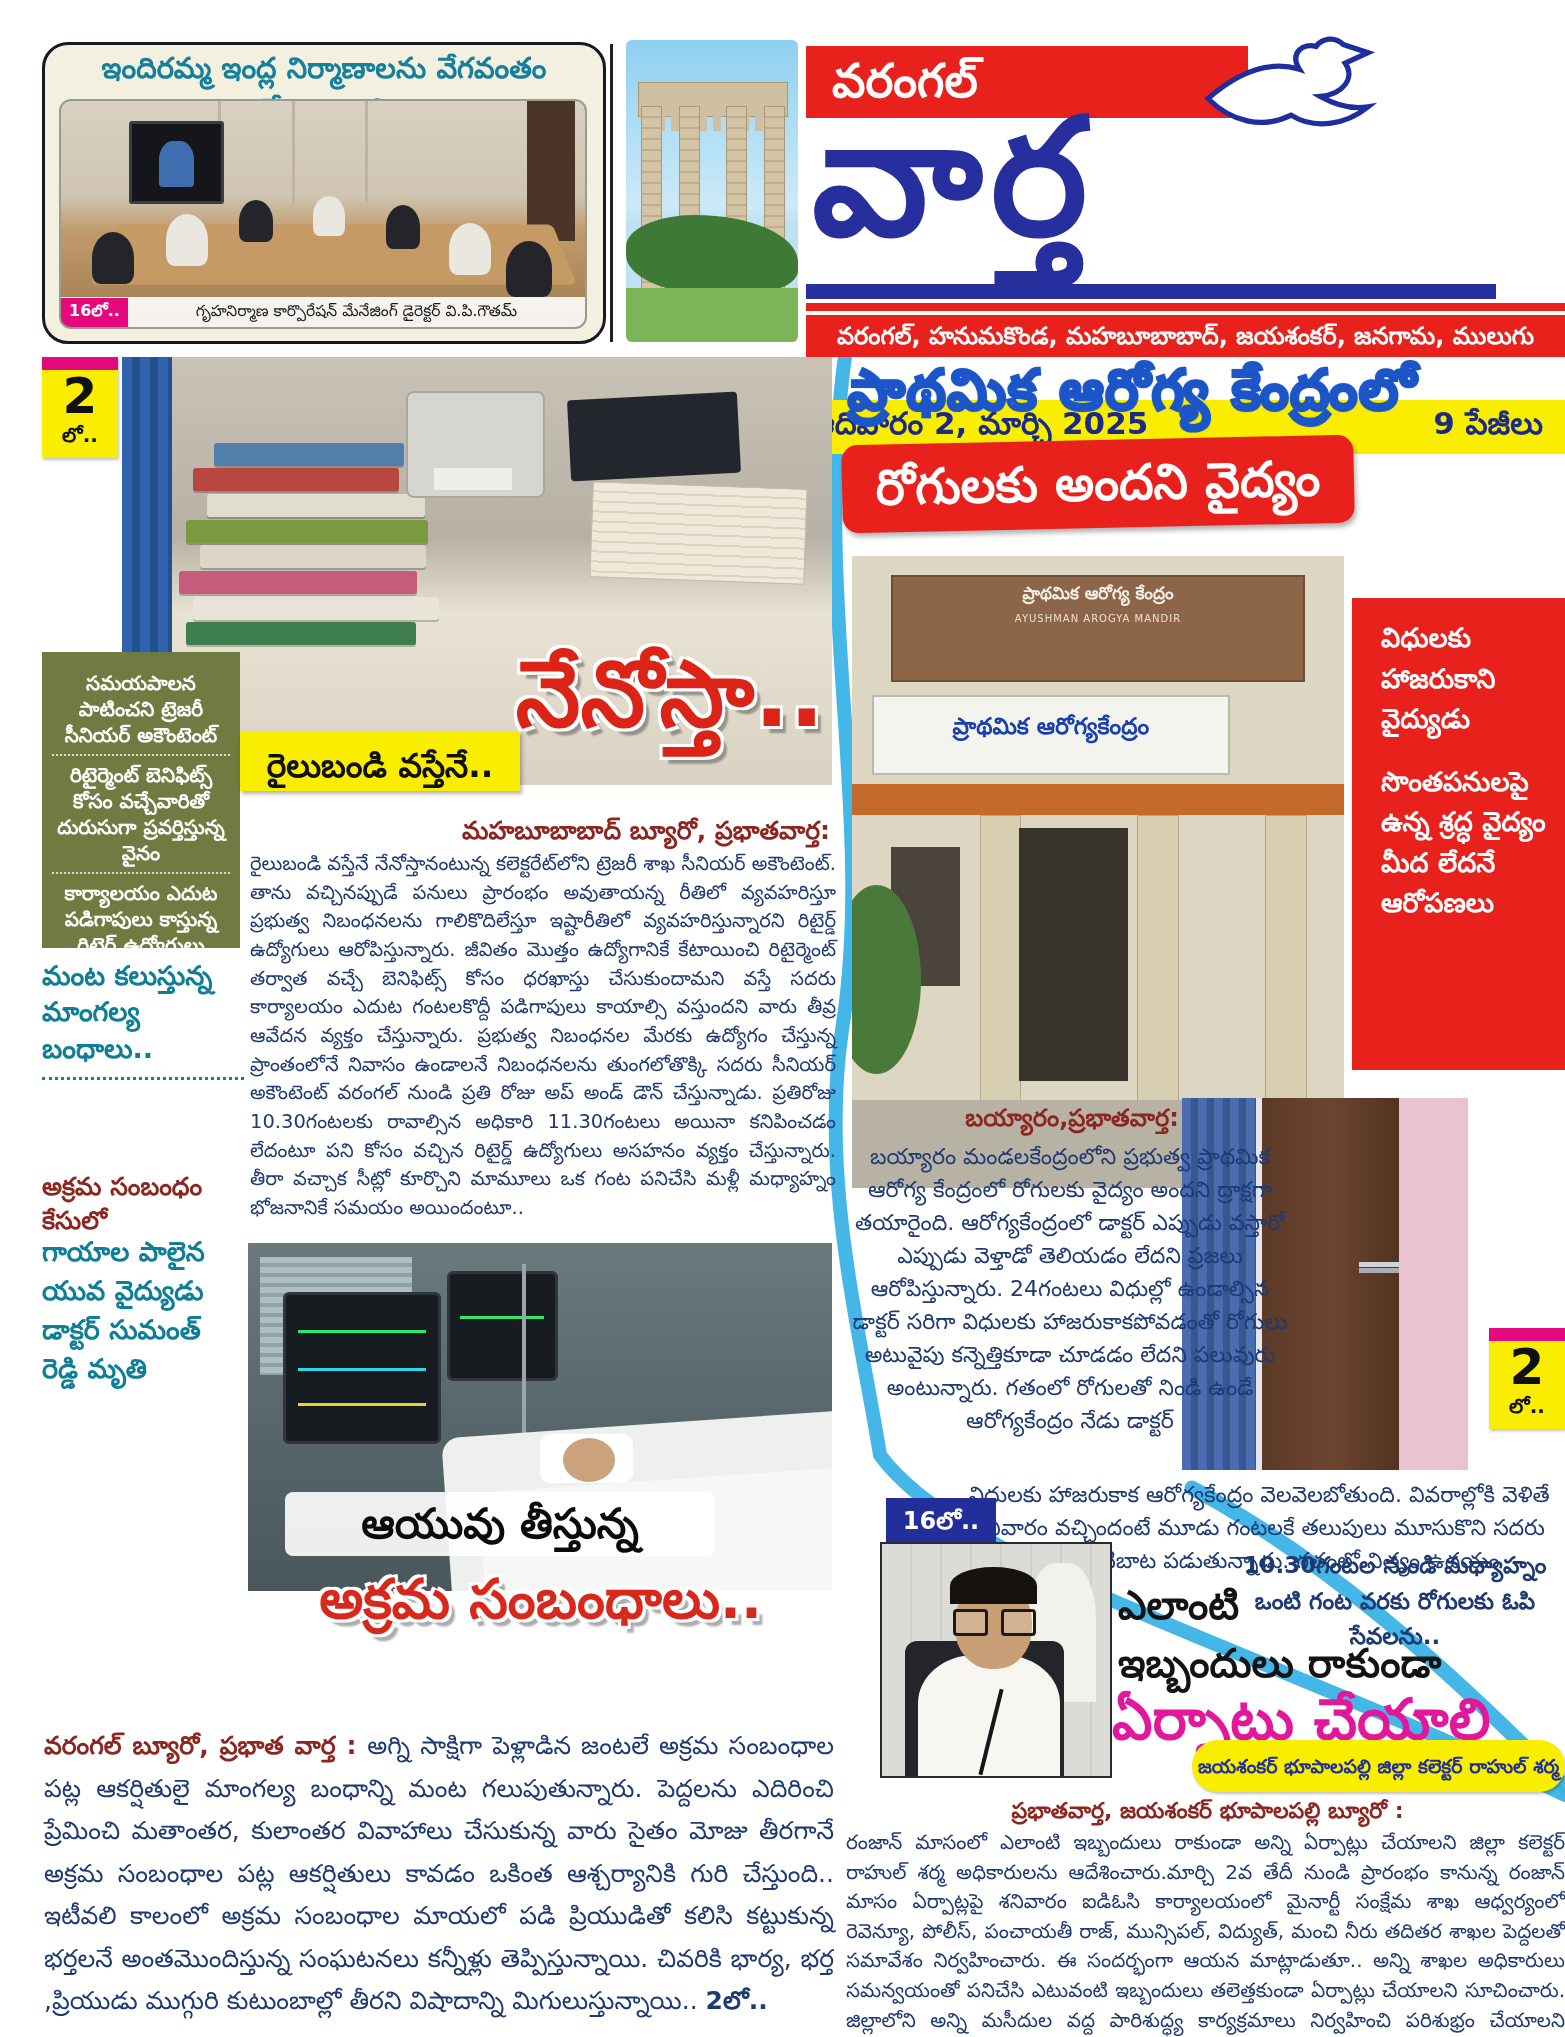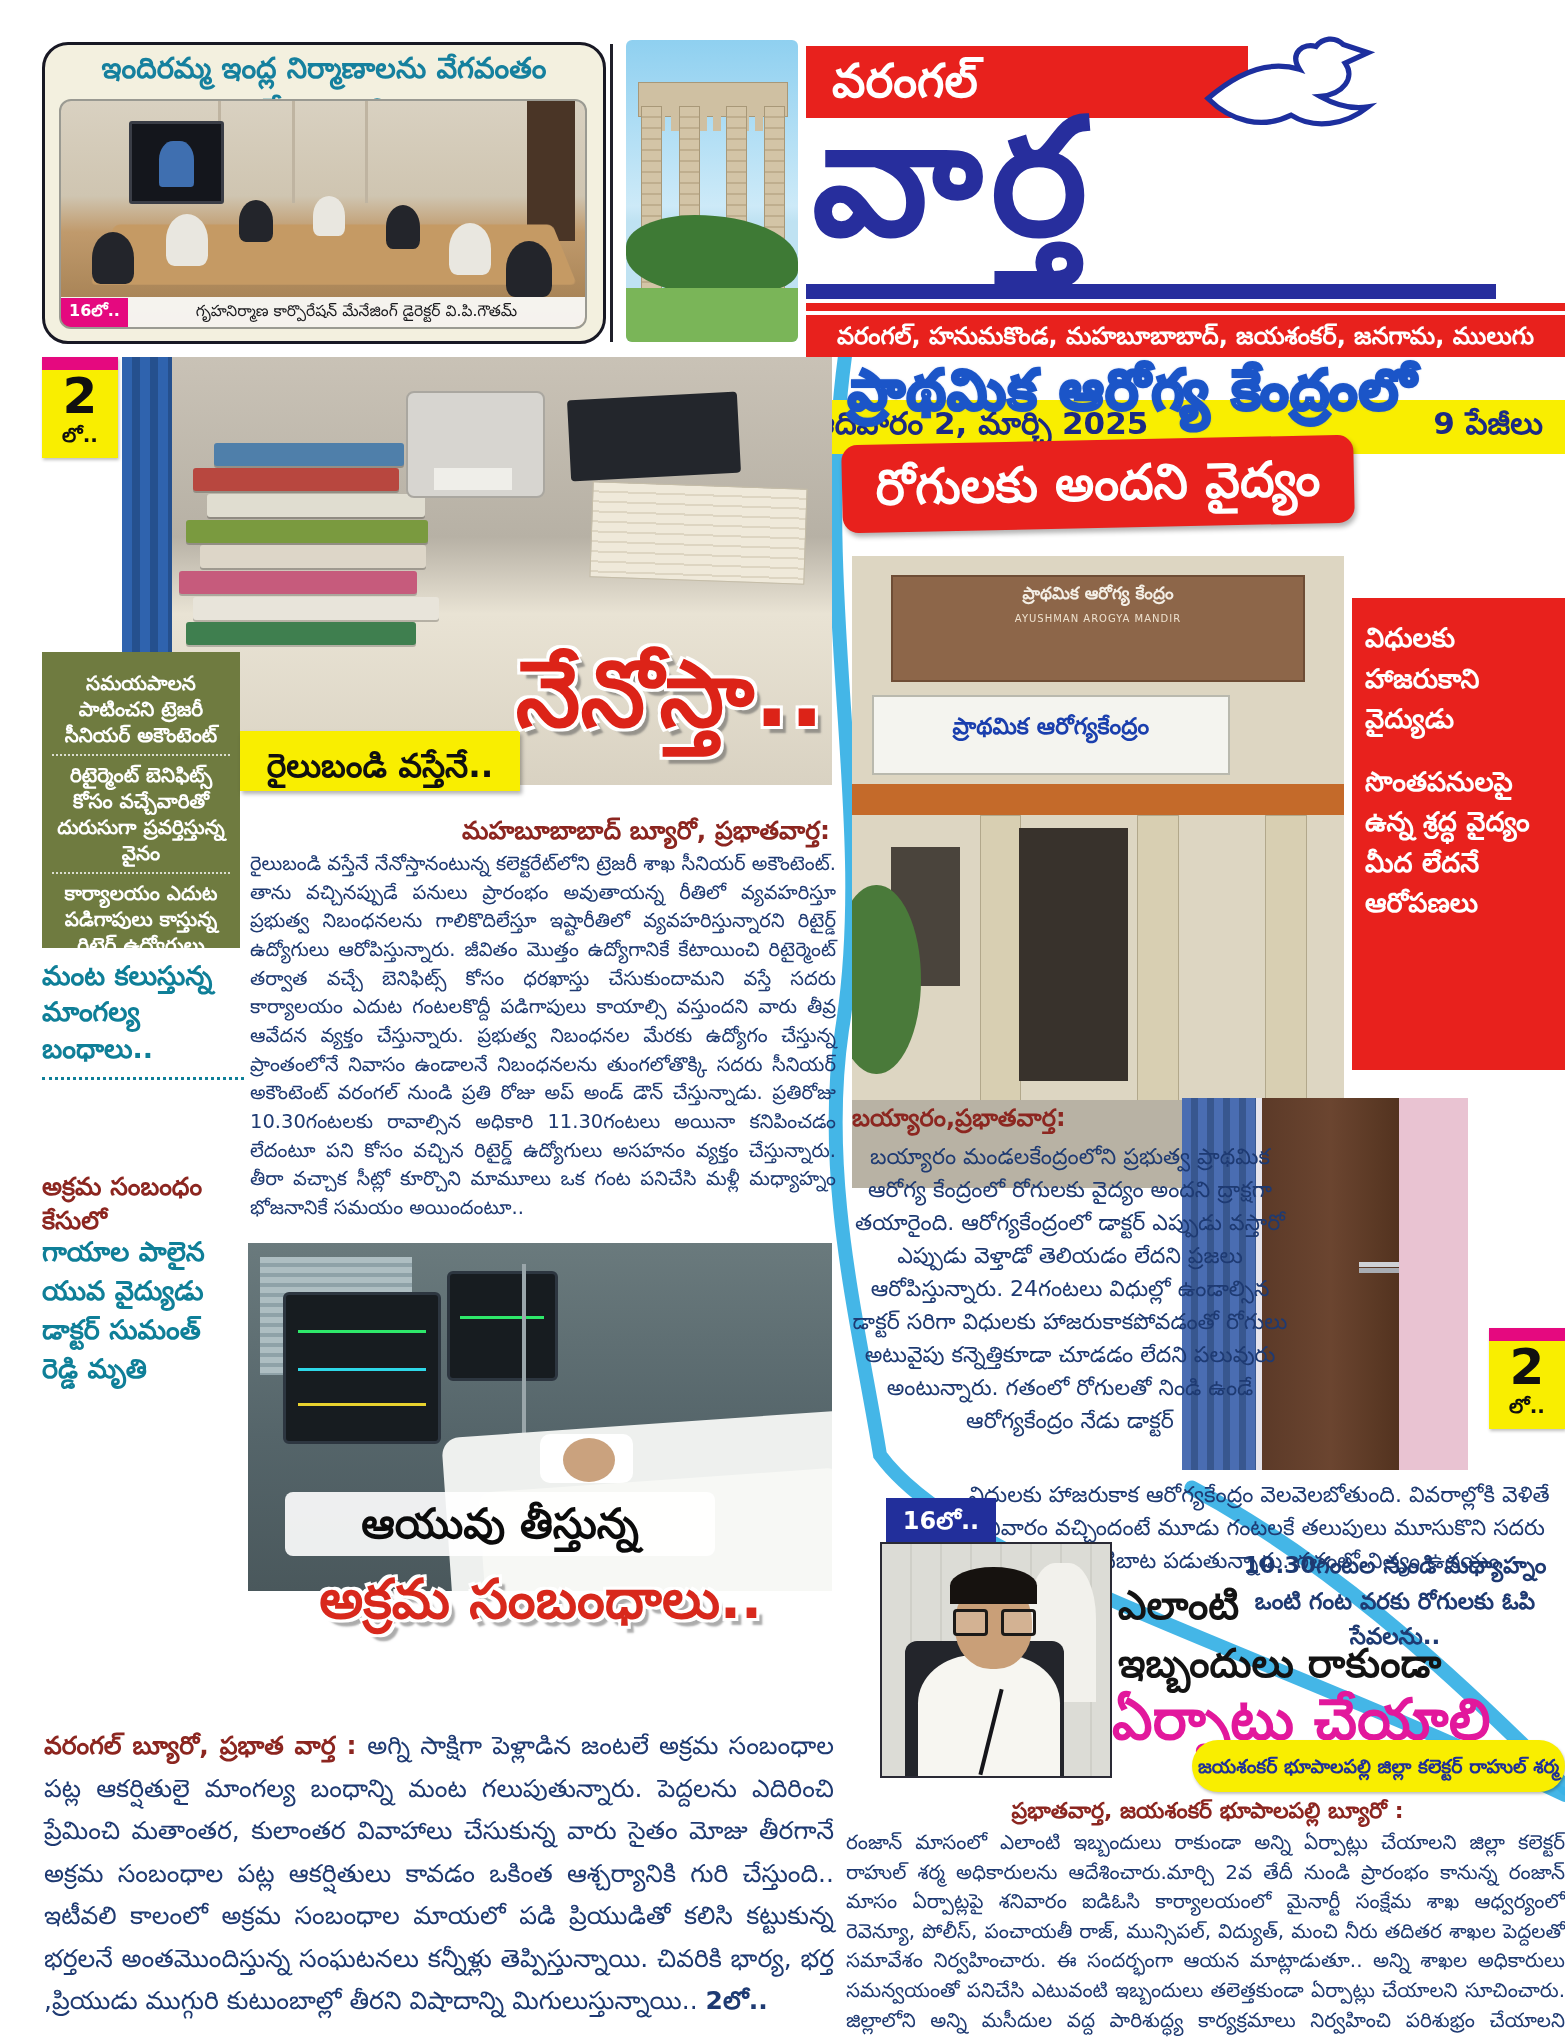--- a/index.html
+++ b/index.html
@@ -96,27 +96,27 @@
   #phc-rust .t1{font-size:17px;font-weight:bold;}
   #phc-rust .t2{font-size:10px;letter-spacing:1px;margin-top:6px;color:#efe2cf;}
   #phc-board{position:absolute;left:4%;top:22%;width:72%;height:12%;background:#f4f4ef;border:2px solid #b9b9ae;color:#1a3fae;font-weight:800;font-size:23px;text-align:center;line-height:2.6;}
   #phc-band{position:absolute;left:0;top:36%;width:100%;height:5%;background:#c46a2a;}
   .phc-pillar{position:absolute;top:41%;width:8%;height:45%;background:#d8cfb2;border:1px solid #b2a88b;}
   #phc-entry{position:absolute;left:34%;top:43%;width:22%;height:40%;background:#38322c;}
   #phc-window{position:absolute;left:8%;top:46%;width:14%;height:22%;background:#4a443c;}
   #phc-ramp{position:absolute;left:0;bottom:0;width:100%;height:14%;background:#b8b2a4;}
   #phc-shrub{position:absolute;left:-4%;top:52%;width:18%;height:30%;background:#4a7a3a;border-radius:50%;}
   #phc-redbox{left:1352px;top:598px;width:213px;height:472px;background:#E8211D;color:#fff;box-sizing:border-box;padding:20px 13px;}
-  #phc-redbox p{margin:0 0 22px 0;font-size:27px;font-weight:800;line-height:1.5;}
+  #phc-redbox p{margin:0 0 22px 16px;font-size:27px;font-weight:800;line-height:1.5;}
   #door-photo{left:1182px;top:1098px;width:286px;height:372px;overflow:hidden;background:#e6e4ec;}
   #door-curtain{position:absolute;left:0;top:0;width:26%;height:100%;background:repeating-linear-gradient(90deg,#4a6db2 0 9px,#38578f 9px 16px);}
   #door-main{position:absolute;left:28%;top:0;width:48%;height:100%;background:linear-gradient(90deg,#5c3a28 0%,#6b4530 50%,#53331f 100%);}
   #door-bolt{position:absolute;left:62%;top:44%;width:16%;height:5px;background:#cfd2d6;box-shadow:0 6px 0 #a9adb3;}
   #door-wallR{position:absolute;left:76%;top:0;width:24%;height:100%;background:#e9c3d2;}
-  #byline3{left:852px;top:1104px;width:440px;font-size:24px;font-weight:bold;color:#8C2620;text-align:left;}
+  #byline3{left:852px;top:1104px;width:440px;font-size:24px;font-weight:bold;color:#8C2620;text-align:center;}
   #phc-body-a{left:852px;top:1140px;width:436px;font-size:22px;line-height:1.5;color:#1E3A72;text-align:center;}
   #phc-body-b{left:955px;top:1478px;width:608px;font-size:22px;line-height:1.5;color:#1E3A72;text-align:center;}
   #phc-body-c{left:1225px;top:1548px;width:340px;font-size:23px;line-height:1.55;color:#1E3A72;text-align:center;font-weight:bold;}
 
   
   #badge16{left:886px;top:1498px;width:110px;height:46px;background:#222F9B;color:#fff;font-size:24px;font-weight:800;text-align:center;line-height:46px;}
   #col-photo{left:880px;top:1542px;width:228px;height:232px;overflow:hidden;background:repeating-linear-gradient(90deg,#dcdcd6 0 28px,#cfcfc8 28px 30px),repeating-linear-gradient(180deg,#dcdcd6 0 28px,#cfcfc8 28px 30px);border:2px solid #2a2a35;}
   #col-man2{position:absolute;right:6%;top:8%;width:30%;height:60%;background:#f2f1ec;border-radius:40% 40% 0 0;}
   #col-chair{position:absolute;left:10%;top:42%;width:70%;height:58%;background:#23252b;border-radius:12px 12px 0 0;}
   #col-body{position:absolute;left:16%;top:48%;width:62%;height:52%;background:#f7f6f1;border-radius:40% 40% 0 0;}

